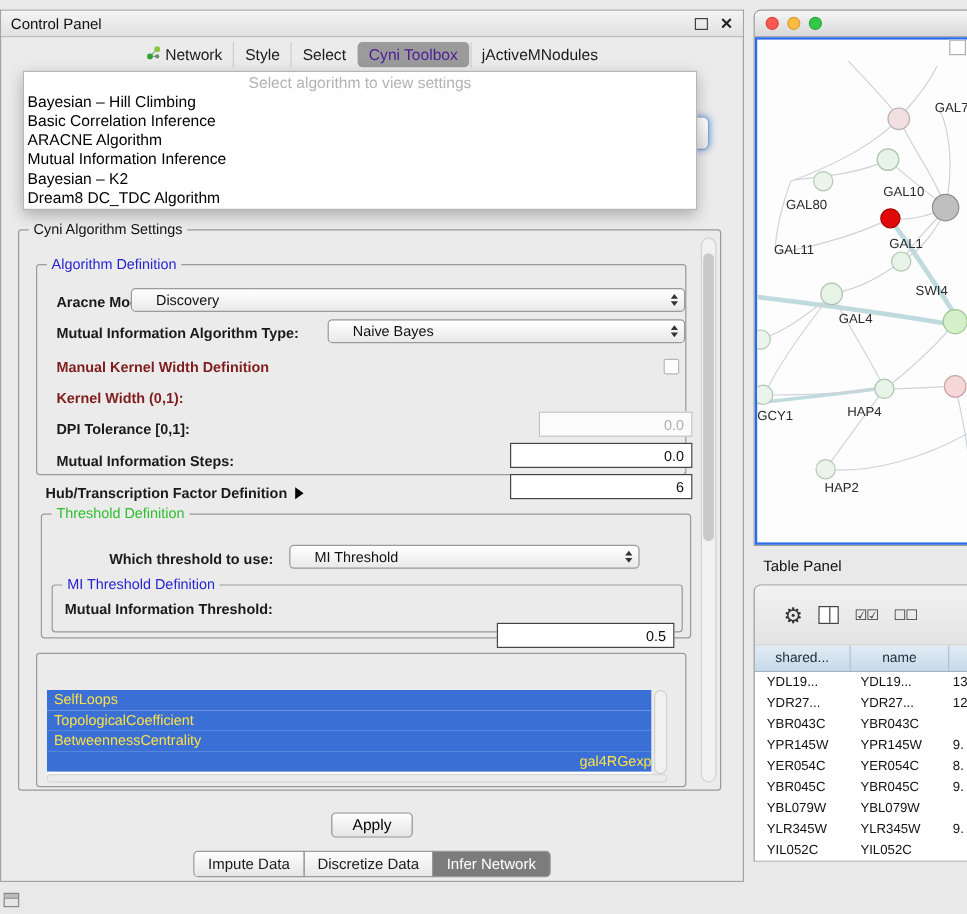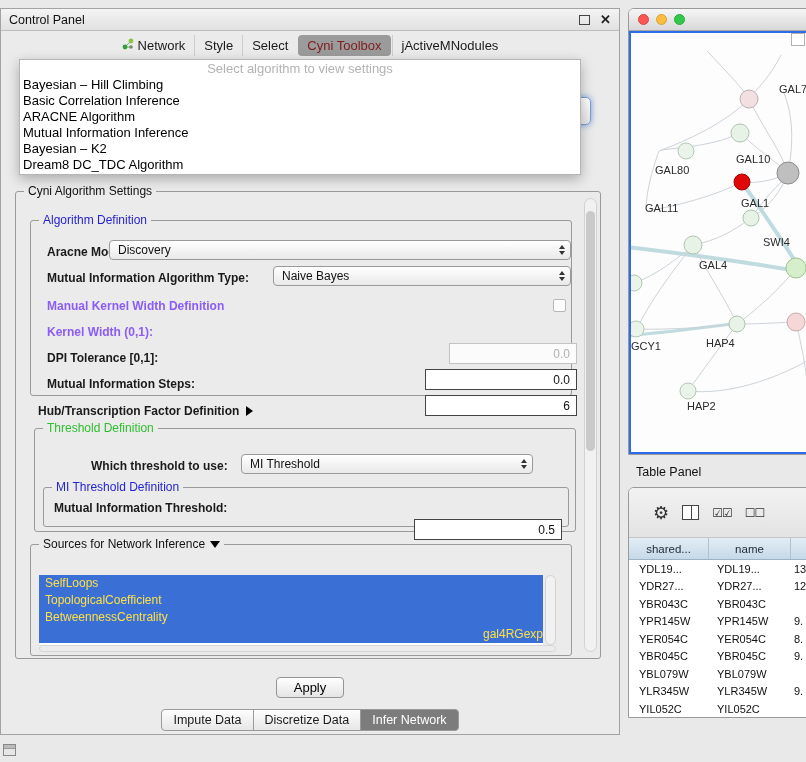--- a/index.html
+++ b/index.html
@@ -12,21 +12,21 @@
   .cp-titlebar{height:22px;display:flex;align-items:center;padding:0 8px;box-sizing:border-box;
                background:linear-gradient(#f4f4f4,#e1e1e1);border-bottom:1px solid #bdbdbd;}
   .cp-title{font-size:12.5px;color:#111;}
   .winbtns{margin-left:auto;display:flex;align-items:center;gap:10px;}
   .floatbtn{width:9px;height:8px;border:1.5px solid #444;display:inline-block;}
   .closebtn{font-size:13px;font-weight:bold;color:#222;line-height:12px;}
 
   .tabbar{height:28px;display:flex;justify-content:center;align-items:center;}
   .tab{display:flex;align-items:center;gap:4px;padding:3px 9px;font-size:13px;color:#1a1a1a;cursor:default;}
   .tab + .tab{border-left:1px solid #cdcdcd;}
-  .tab.selected{background:#9b9b9b;border-radius:4px;color:#7f1d1d;border-left:none;margin:0 1px;}
+  .tab.selected{background:#9b9b9b;border-radius:4px;color:#4c1d95;border-left:none;margin:0 1px;}
 
   
   .combo-sliver{position:absolute;left:552px;top:88px;width:36px;height:26px;border-radius:5px;
                 border:1px solid #7f9fd0;background:linear-gradient(#fff,#e6e6e6);
                 box-shadow:0 0 6px rgba(90,140,220,.85);z-index:10;}
 
   
   .popup{position:absolute;left:18px;top:50px;width:560px;height:114px;background:#fff;
          border:1px solid #b5b5b5;box-shadow:0 4px 12px rgba(0,0,0,.28);z-index:40;font-size:13px;}
   .popup-placeholder{height:17px;line-height:17px;text-align:center;color:#b3b3b3;}
@@ -34,25 +34,25 @@
   .popup-item.sel{font-weight:normal;}
 
   
   .groupbox{position:absolute;border:1px solid #9a9a9a;border-radius:3px;box-sizing:border-box;}
   .group-label{position:absolute;top:-8px;left:8px;background:#ebebeb;padding:0 4px;font-size:12px;
                white-space:nowrap;display:flex;align-items:center;gap:5px;}
   .group-label.blue{color:#2525d0;}
   .group-label.green{color:#2ebe2e;}
 
   .flabel{position:absolute;font-weight:bold;font-size:12px;line-height:14px;color:#1a1a1a;white-space:nowrap;}
-  .flabel.disabled{color:#8b5cf6;text-align:right;}
+  .flabel.disabled{color:#7f1d1d;text-align:right;}
 
   .combo{position:absolute;height:20px;box-sizing:border-box;background:linear-gradient(#ffffff,#e9e9e9);
          border:1px solid #9a9a9a;border-radius:4px;display:flex;align-items:center;
-         font-size:12px;padding-left:8px;}
+         font-size:12px;padding-left:20px;}
   .combo .arrows{position:absolute;right:5px;top:4px;display:flex;flex-direction:column;align-items:center;gap:2px;}
   .combo .arrows i{display:block;width:0;height:0;border-left:3.5px solid transparent;border-right:3.5px solid transparent;}
   .combo .arrows i.up{border-bottom:4px solid #333;}
   .combo .arrows i.dn{border-top:4px solid #333;}
 
   .field{position:absolute;height:19px;box-sizing:content-box;border:1px solid #444;background:#fff;
          font-size:12px;display:flex;align-items:center;justify-content:flex-end;padding-right:6px;margin-top:22px;}
   .field.disabled{border-color:#c3c3c3;color:#b0b0b0;background:#fbfbfb;}
 
   .checkbox{position:absolute;width:11px;height:11px;border:1px solid #b8b8b8;background:#fdfdfd;border-radius:2px;}
@@ -223,24 +223,20 @@
         </div>
 
         <div class="groupbox" style="left:8px;top:58px;width:526px;height:40px;">
           <span class="group-label blue">MI Threshold Definition</span>
           <span class="flabel" style="left:10px;top:13px;">Mutual Information Threshold:</span>
           <div class="field" style="right:6px;top:9px;width:140px;">0.5</div>
         </div>
       </div>
 
       <div class="groupbox" style="left:14px;top:352px;width:542px;height:112px;">
-        <span class="group-label">
-          <span>Sources for Network Inference</span>
-          <span class="tri-down"></span>
-        </span>
         <span class="flabel" style="left:8px;top:12px;margin-top:24px;">Data Attributes</span>
         <div class="attr-list" style="left:8px;top:30px;width:504px;height:70px;">
             <div class="attr-item" style="background: rgb(58, 111, 214);">SelfLoops</div>
             <div class="attr-item" style="background: rgb(58, 111, 214);">TopologicalCoefficient</div>
             <div class="attr-item" style="background: rgb(58, 111, 214);">BetweennessCentrality</div>
             <div class="attr-item" style="background: rgb(58, 111, 214); text-align: right;">gal4RGexp</div>
           </div>
         <div class="vscroll" style="left:514px;top:30px;width:11px;height:70px;"></div>
         <div class="hscroll" style="left:8px;bottom:3px;width:517px;height:7px;"></div>
       </div>

